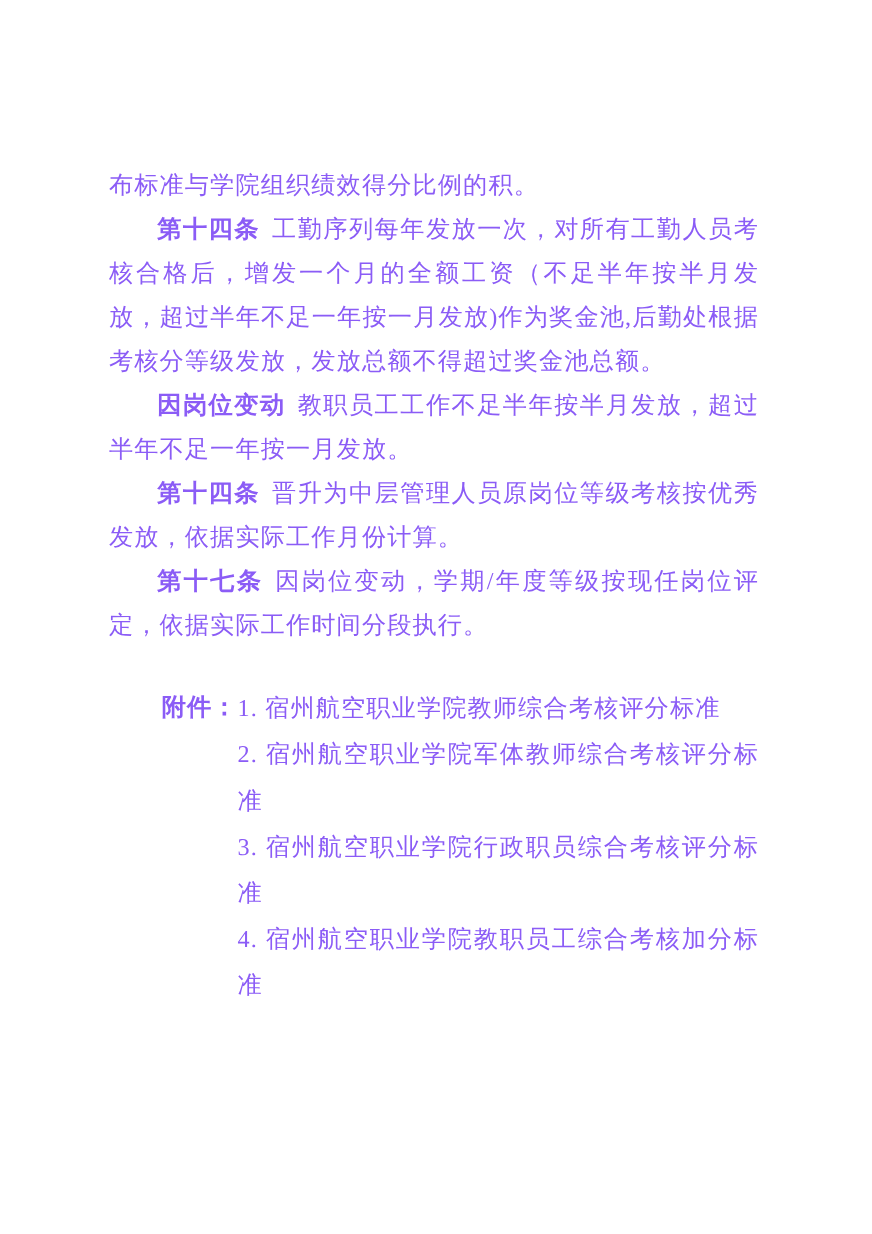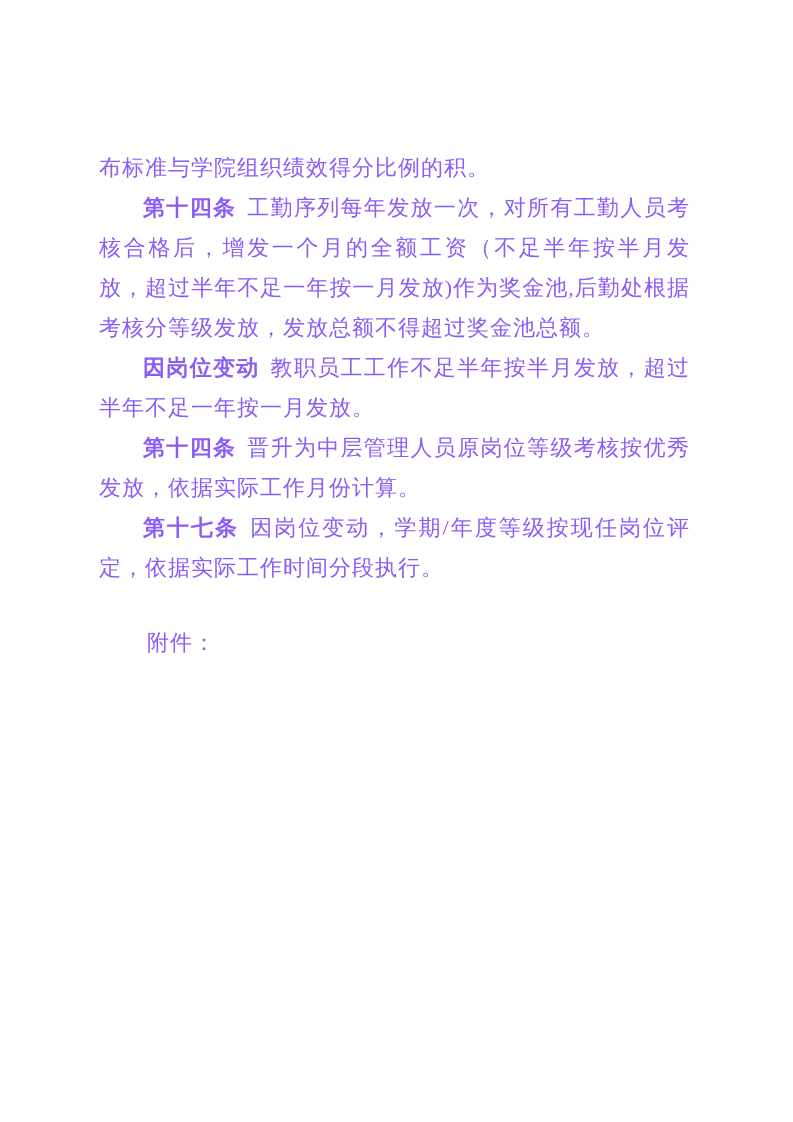--- a/index.html
+++ b/index.html
@@ -41,21 +41,21 @@
   .lead:empty {
     margin-right: 0;
   }
   .attachments {
     margin-top: 35px;
     margin-left: 48px;
     display: flex;
     align-items: flex-start;
   }
   .att-label {
-    font-weight: normal;
+    font-weight: bold;
     white-space: nowrap;
     flex: 0 0 auto;
   }
   .att-items {
     flex: 1 1 auto;
   }
   .att-item {
     line-height: 42px;
   }
 </style>
@@ -70,16 +70,22 @@
     <p class="para indented"><span class="lead">第十四条</span><span>工勤序列每年发放一次，对所有工勤人员考核合格后，增发一个月的全额工资（不足半年按半月发放，超过半年不足一年按一月发放)作为奖金池,后勤处根据考核分等级发放，发放总额不得超过奖金池总额。</span></p>
 
     <p class="para indented"><span class="lead">因岗位变动</span><span>教职员工工作不足半年按半月发放，超过半年不足一年按一月发放。</span></p>
 
     <p class="para indented"><span class="lead">第十四条</span><span>晋升为中层管理人员原岗位等级考核按优秀发放，依据实际工作月份计算。</span></p>
 
     <p class="para indented"><span class="lead">第十七条</span><span>因岗位变动，学期/年度等级按现任岗位评定，依据实际工作时间分段执行。</span></p>
 
     <div class="attachments">
       <span class="att-label">附件：</span>
+      <div class="att-items">
+        <div class="att-item">1. 宿州航空职业学院教师综合考核评分标准</div>
+        <div class="att-item">2. 宿州航空职业学院军体教师综合考核评分标准</div>
+        <div class="att-item">3. 宿州航空职业学院行政职员综合考核评分标准</div>
+        <div class="att-item">4. 宿州航空职业学院教职员工综合考核加分标准</div>
+      </div>
     </div>
 
   </div>
 </div>
 
 </body></html>

